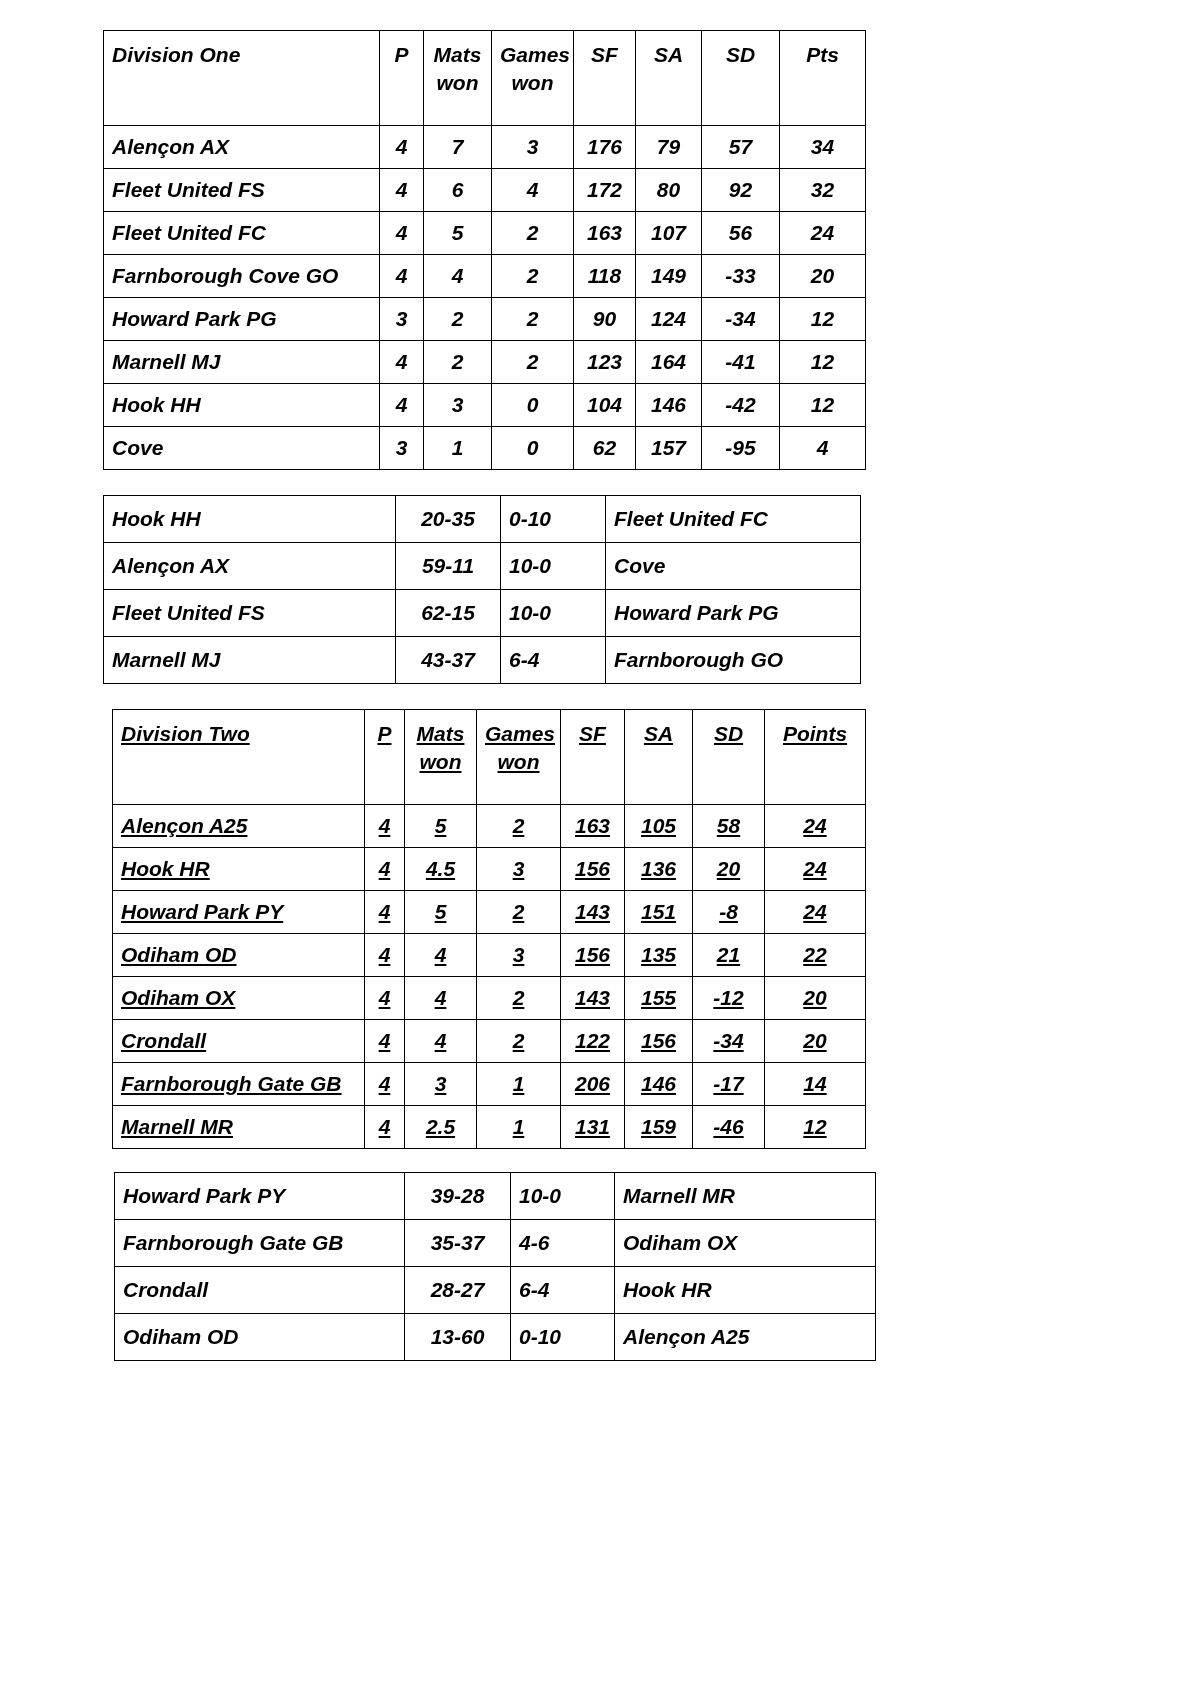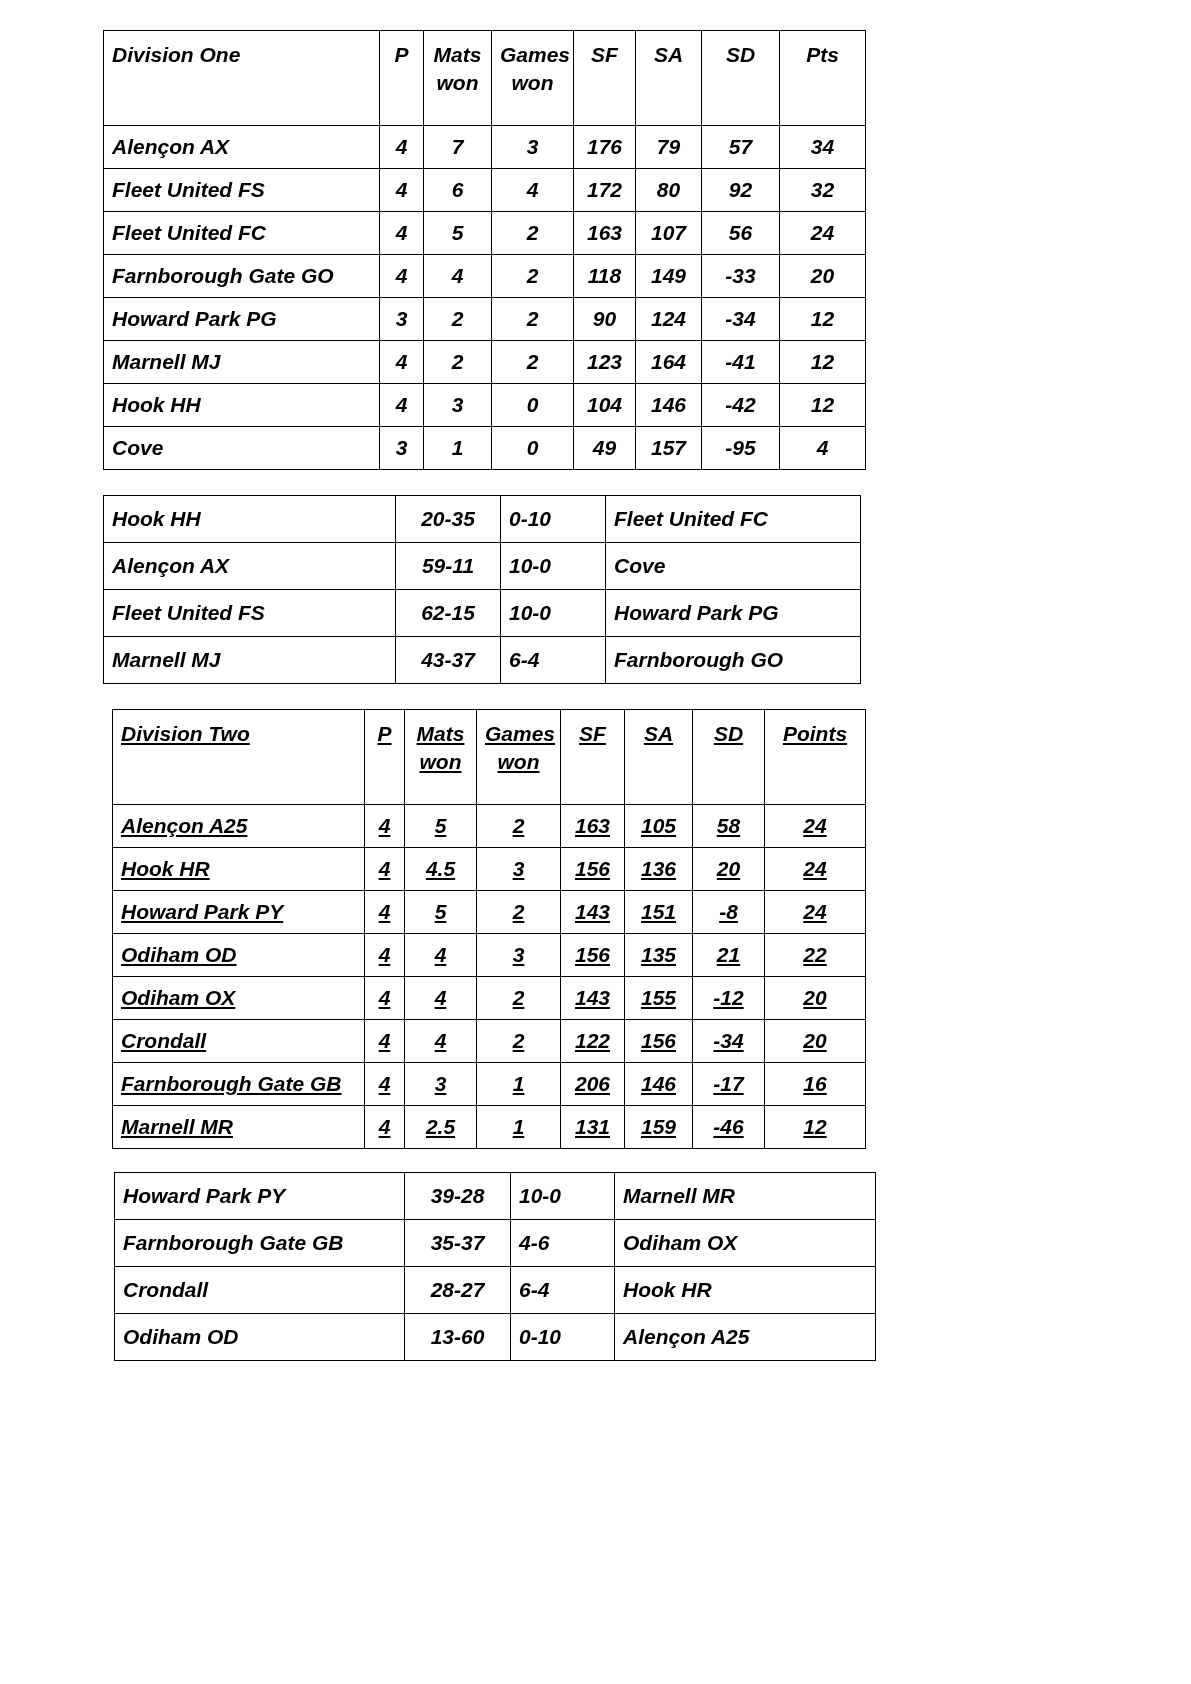--- a/index.html
+++ b/index.html
@@ -196,21 +196,21 @@
           </td>
         <td class="num-col">
             <span class="cell-inner">56</span>
           </td>
         <td class="num-col">
             <span class="cell-inner">24</span>
           </td>
       </tr>
       <tr class="data-row">
         <td class="team-col">
-            <span class="cell-inner">Farnborough Gate GO</span>
+            <span class="cell-inner">Farnborough Cove GO</span>
           </td>
         <td class="num-col">
             <span class="cell-inner">4</span>
           </td>
         <td class="num-col">
             <span class="cell-inner">4</span>
           </td>
         <td class="num-col">
             <span class="cell-inner">2</span>
           </td>
@@ -312,21 +312,21 @@
         <td class="num-col">
             <span class="cell-inner">3</span>
           </td>
         <td class="num-col">
             <span class="cell-inner">1</span>
           </td>
         <td class="num-col">
             <span class="cell-inner">0</span>
           </td>
         <td class="num-col">
-            <span class="cell-inner">49</span>
+            <span class="cell-inner">62</span>
           </td>
         <td class="num-col">
             <span class="cell-inner">157</span>
           </td>
         <td class="num-col">
             <span class="cell-inner">-95</span>
           </td>
         <td class="num-col">
             <span class="cell-inner">4</span>
           </td>
@@ -613,21 +613,21 @@
         <td class="num-col">
             <span class="cell-inner">206</span>
           </td>
         <td class="num-col">
             <span class="cell-inner">146</span>
           </td>
         <td class="num-col">
             <span class="cell-inner">-17</span>
           </td>
         <td class="num-col">
-            <span class="cell-inner">16</span>
+            <span class="cell-inner">14</span>
           </td>
       </tr>
       <tr class="data-row">
         <td class="team-col">
             <span class="cell-inner">Marnell MR</span>
           </td>
         <td class="num-col">
             <span class="cell-inner">4</span>
           </td>
         <td class="num-col">

